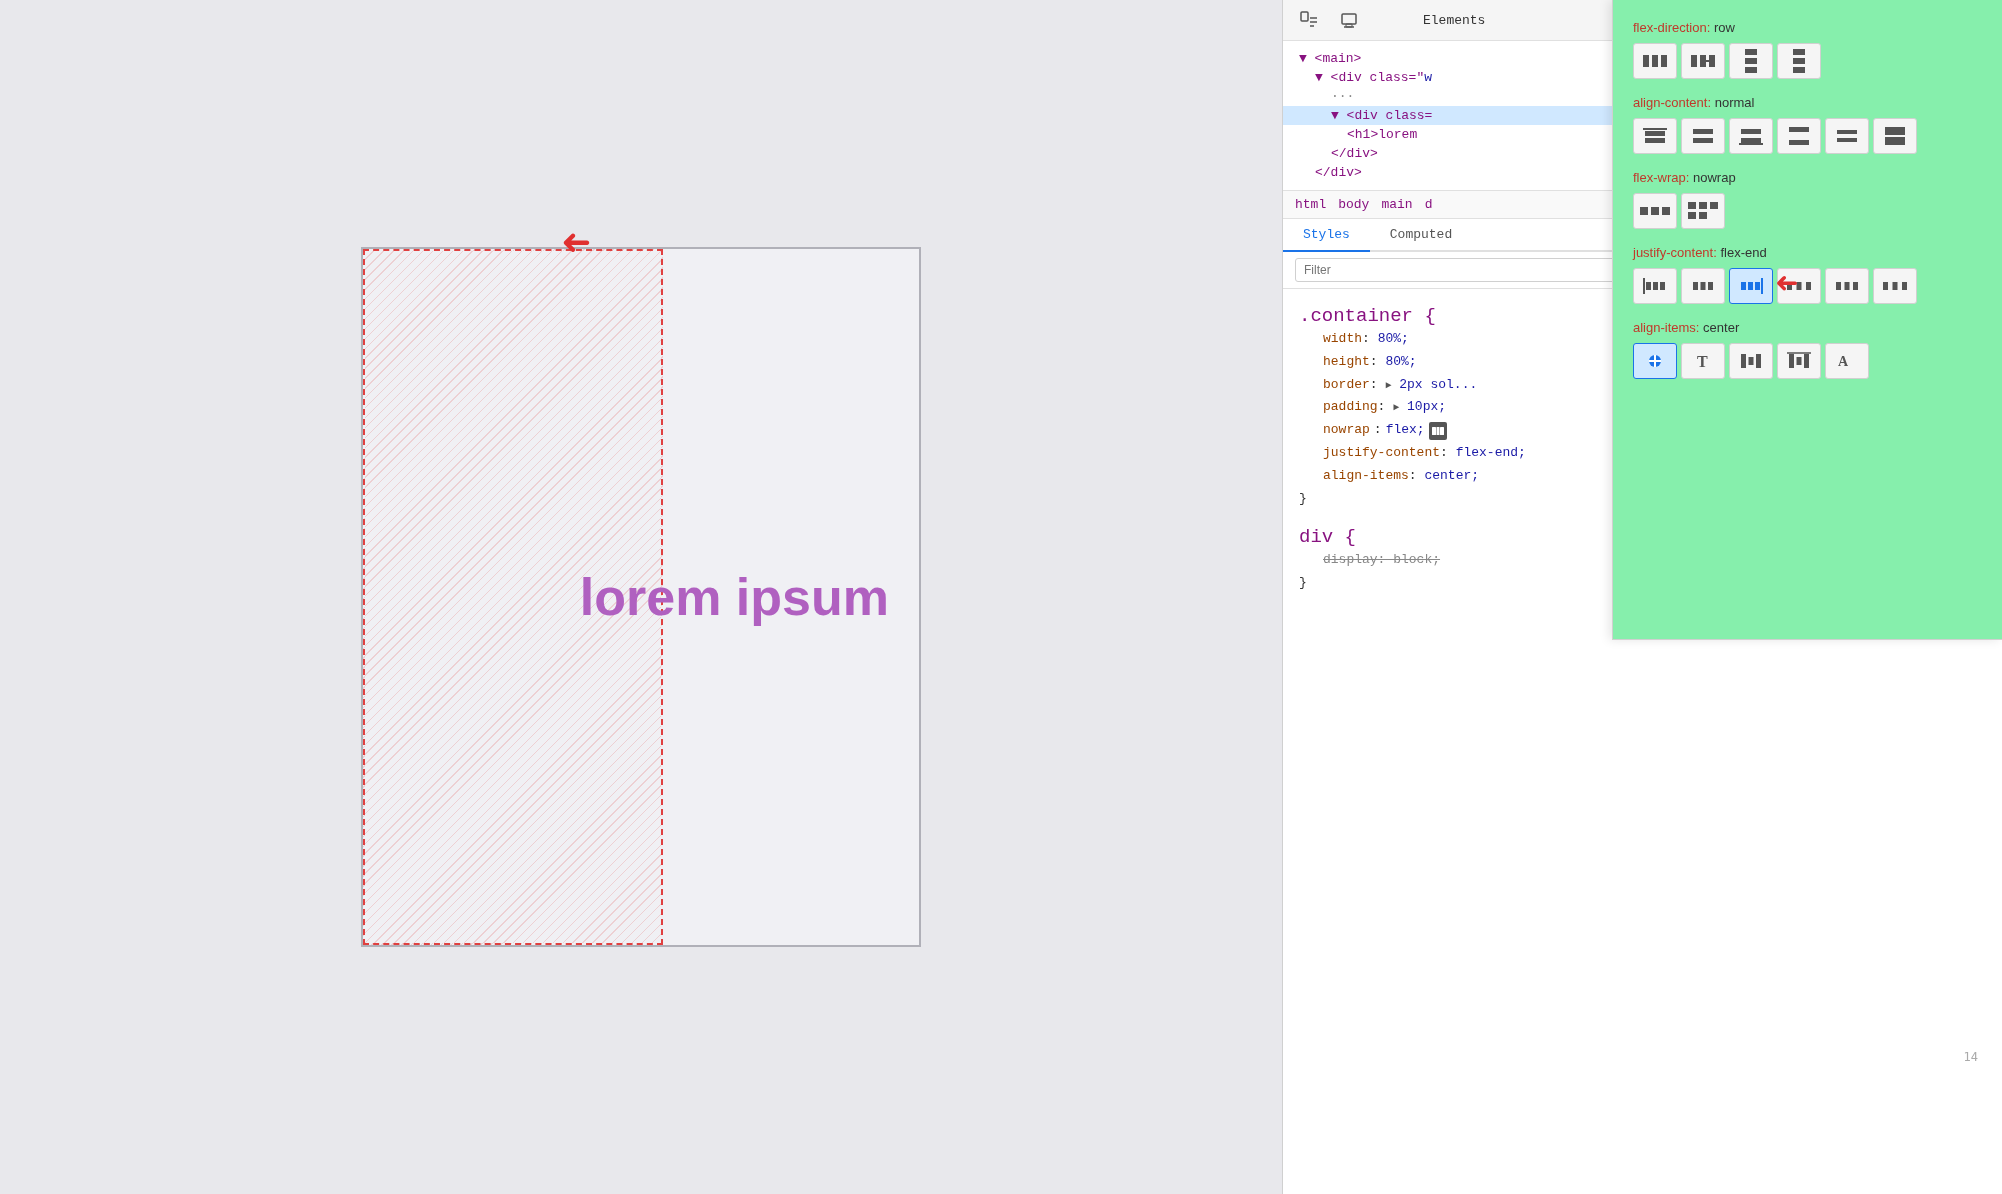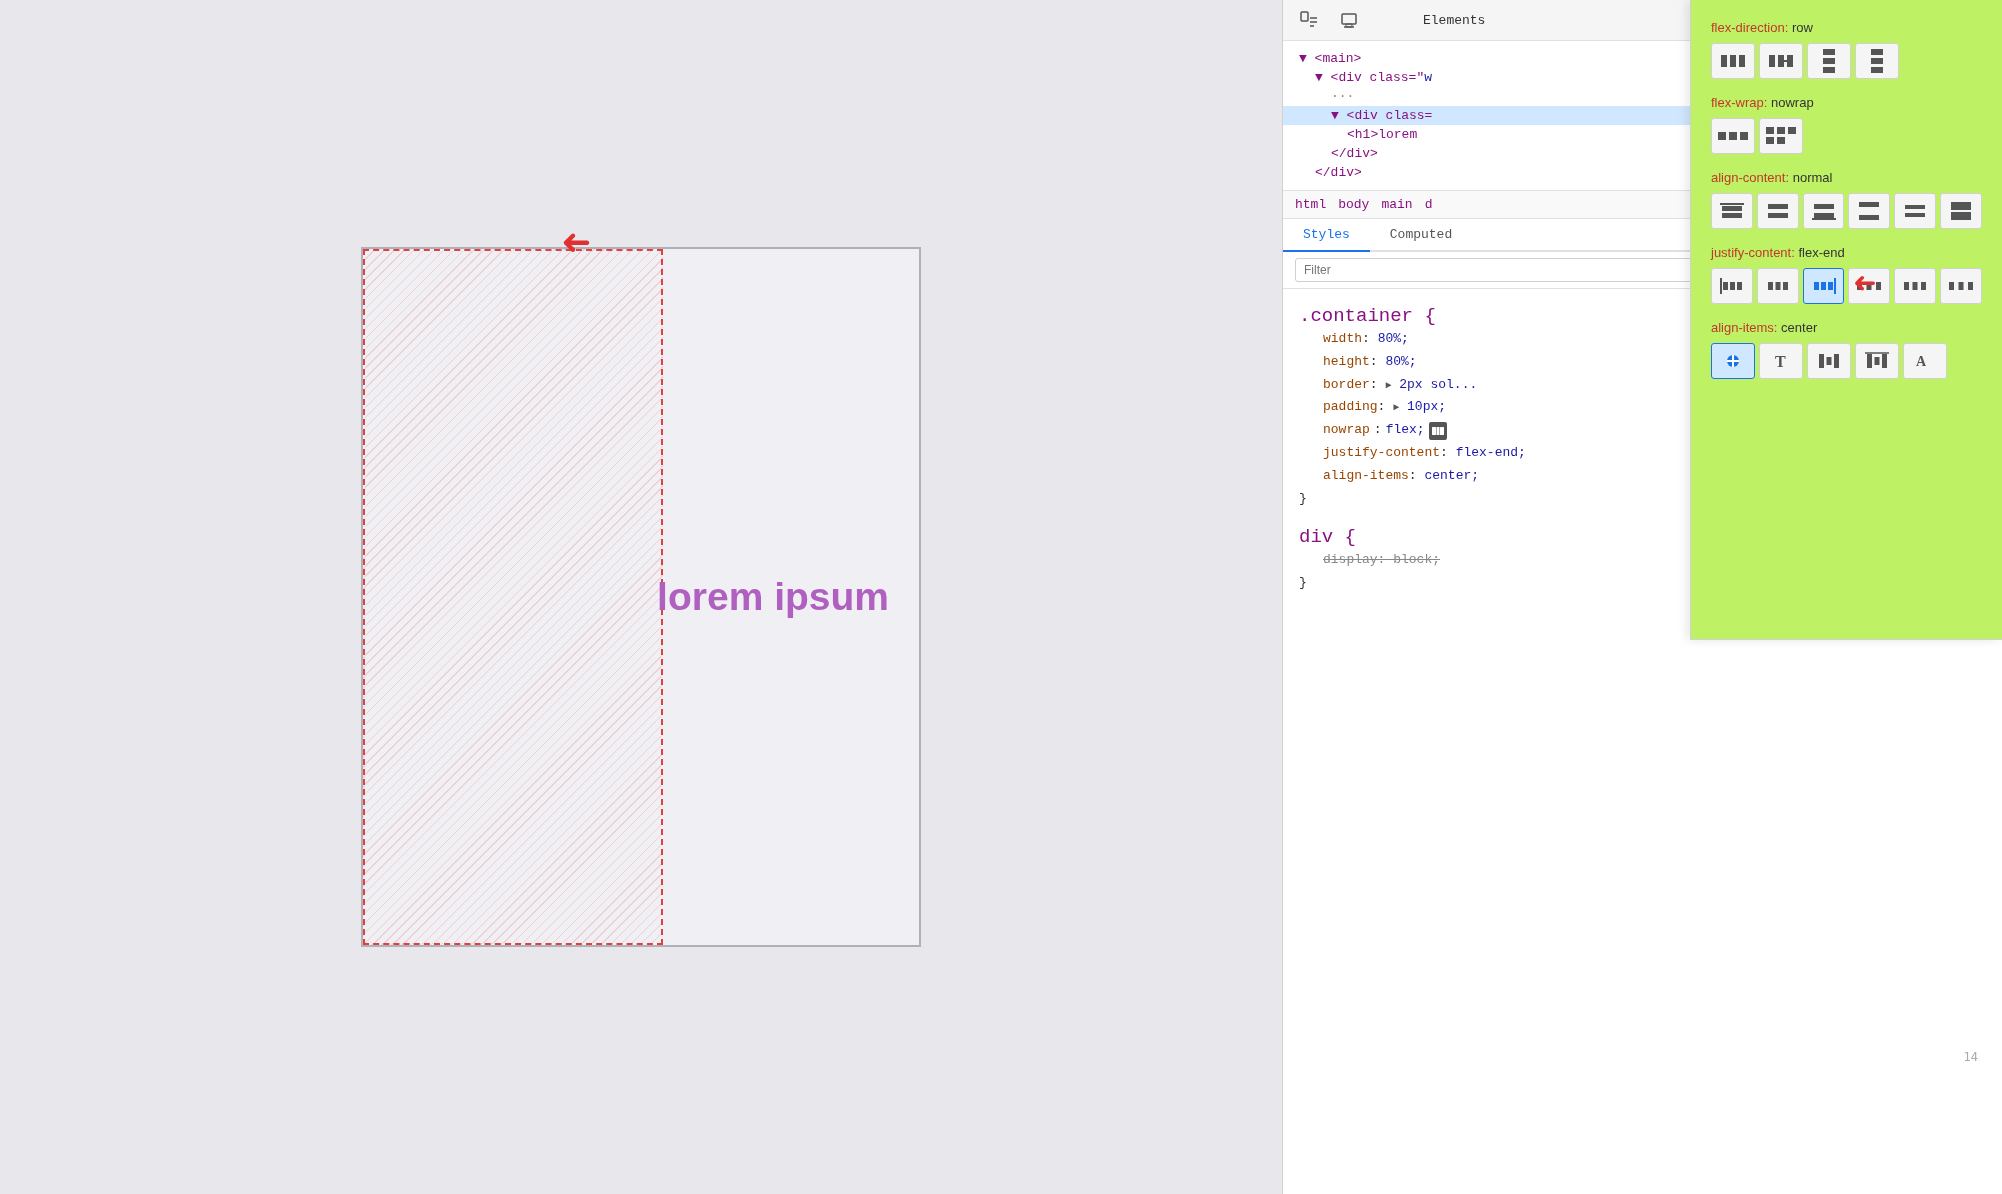--- a/index.html
+++ b/index.html
@@ -45,21 +45,21 @@
         rgba(220, 60, 60, 0.18) 6px,
         rgba(220, 60, 60, 0.18) 7px
       );
     }
 
     .lorem-text {
       position: absolute;
       right: 30px;
       top: 50%;
       transform: translateY(-50%);
-      font-size: 39px;
+      font-size: 52px;
       font-weight: 600;
       color: #b060c0;
       white-space: nowrap;
     }
 
     
     .devtools {
       width: 720px;
       background: #ffffff;
       display: flex;
@@ -411,21 +411,21 @@
       <div class="css-line" style="padding-left:0;">
         <span class="css-brace">}</span>
       </div>
     </div>
 
     <div style="position:absolute;bottom:130px;right:24px;color:#aaa;font-size:12px;font-family:monospace;">14</div>
   </div>
 
 </div>
 
-<div class="flex-panel" style="position:fixed;top:0;right:0;width:312px;height:640px;background:#bef264;border-left:1px solid #d0d0d0;padding:20px;z-index:200;box-shadow:-3px 0 10px rgba(0,0,0,0.1);overflow-y:auto;">
+<div class="flex-panel" style="position:fixed;top:0;right:0;width:390px;height:640px;background:#86efac;border-left:1px solid #d0d0d0;padding:20px;z-index:200;box-shadow:-3px 0 10px rgba(0,0,0,0.1);overflow-y:auto;">
 
   <div class="flex-section">
     <div class="flex-prop-label">
       <span>flex-direction:</span>
       <span style="color:#333;font-weight:normal;">row</span>
     </div>
     <div class="flex-icon-row">
 
       <div class="flex-icon-btn" title="row">
         <svg width="28" height="22" viewBox="0 0 28 22">
@@ -450,20 +450,67 @@
             <rect x="5" y="11" width="12" height="6" fill="#555"></rect>
             <rect x="5" y="20" width="12" height="6" fill="#555"></rect>
           </svg>
       </div>
 
       <div class="flex-icon-btn" title="column-reverse">
         <svg width="22" height="28" viewBox="0 0 22 28">
             <rect x="5" y="2" width="12" height="6" fill="#555"></rect>
             <rect x="5" y="11" width="12" height="6" fill="#555"></rect>
             <rect x="5" y="20" width="12" height="6" fill="#555"></rect>
+          </svg>
+      </div>
+    </div>
+  </div>
+
+  <div class="flex-section">
+    <div class="flex-prop-label">
+      <span>align-content:</span>
+      <span style="color:#333;font-weight:normal;">normal</span>
+    </div>
+    <div class="flex-icon-row">
+      <div class="flex-icon-btn">
+        <svg width="28" height="22" viewBox="0 0 28 22">
+            <line x1="2" y1="4" x2="26" y2="4" stroke="#555" stroke-width="2"></line>
+            <rect x="4" y="6" width="20" height="5" fill="#555"></rect>
+            <rect x="4" y="13" width="20" height="5" fill="#555"></rect>
+          </svg>
+      </div>
+      <div class="flex-icon-btn">
+        <svg width="28" height="22" viewBox="0 0 28 22">
+            <rect x="4" y="4" width="20" height="5" fill="#555"></rect>
+            <rect x="4" y="13" width="20" height="5" fill="#555"></rect>
+          </svg>
+      </div>
+      <div class="flex-icon-btn">
+        <svg width="28" height="22" viewBox="0 0 28 22">
+            <rect x="4" y="4" width="20" height="5" fill="#555"></rect>
+            <rect x="4" y="13" width="20" height="5" fill="#555"></rect>
+            <line x1="2" y1="19" x2="26" y2="19" stroke="#555" stroke-width="2"></line>
+          </svg>
+      </div>
+      <div class="flex-icon-btn">
+        <svg width="28" height="22" viewBox="0 0 28 22">
+            <rect x="4" y="2" width="20" height="5" fill="#555"></rect>
+            <rect x="4" y="15" width="20" height="5" fill="#555"></rect>
+          </svg>
+      </div>
+      <div class="flex-icon-btn">
+        <svg width="28" height="22" viewBox="0 0 28 22">
+            <rect x="4" y="5" width="20" height="4" fill="#555"></rect>
+            <rect x="4" y="13" width="20" height="4" fill="#555"></rect>
+          </svg>
+      </div>
+      <div class="flex-icon-btn">
+        <svg width="28" height="22" viewBox="0 0 28 22">
+            <rect x="4" y="2" width="20" height="8" fill="#555"></rect>
+            <rect x="4" y="12" width="20" height="8" fill="#555"></rect>
           </svg>
       </div>
     </div>
   </div>
 
   <div class="flex-section">
     <div class="flex-prop-label">
       <span>flex-wrap:</span>
       <span style="color:#333;font-weight:normal;">nowrap</span>
     </div>
@@ -480,67 +527,20 @@
             <rect x="2" y="2" width="8" height="7" fill="#555"></rect>
             <rect x="13" y="2" width="8" height="7" fill="#555"></rect>
             <rect x="24" y="2" width="8" height="7" fill="#555"></rect>
             <rect x="2" y="12" width="8" height="7" fill="#555"></rect>
             <rect x="13" y="12" width="8" height="7" fill="#555"></rect>
           </svg>
       </div>
     </div>
   </div>
 
-  <div class="flex-section">
-    <div class="flex-prop-label">
-      <span>align-content:</span>
-      <span style="color:#333;font-weight:normal;">normal</span>
-    </div>
-    <div class="flex-icon-row">
-      <div class="flex-icon-btn">
-        <svg width="28" height="22" viewBox="0 0 28 22">
-            <line x1="2" y1="4" x2="26" y2="4" stroke="#555" stroke-width="2"></line>
-            <rect x="4" y="6" width="20" height="5" fill="#555"></rect>
-            <rect x="4" y="13" width="20" height="5" fill="#555"></rect>
-          </svg>
-      </div>
-      <div class="flex-icon-btn">
-        <svg width="28" height="22" viewBox="0 0 28 22">
-            <rect x="4" y="4" width="20" height="5" fill="#555"></rect>
-            <rect x="4" y="13" width="20" height="5" fill="#555"></rect>
-          </svg>
-      </div>
-      <div class="flex-icon-btn">
-        <svg width="28" height="22" viewBox="0 0 28 22">
-            <rect x="4" y="4" width="20" height="5" fill="#555"></rect>
-            <rect x="4" y="13" width="20" height="5" fill="#555"></rect>
-            <line x1="2" y1="19" x2="26" y2="19" stroke="#555" stroke-width="2"></line>
-          </svg>
-      </div>
-      <div class="flex-icon-btn">
-        <svg width="28" height="22" viewBox="0 0 28 22">
-            <rect x="4" y="2" width="20" height="5" fill="#555"></rect>
-            <rect x="4" y="15" width="20" height="5" fill="#555"></rect>
-          </svg>
-      </div>
-      <div class="flex-icon-btn">
-        <svg width="28" height="22" viewBox="0 0 28 22">
-            <rect x="4" y="5" width="20" height="4" fill="#555"></rect>
-            <rect x="4" y="13" width="20" height="4" fill="#555"></rect>
-          </svg>
-      </div>
-      <div class="flex-icon-btn">
-        <svg width="28" height="22" viewBox="0 0 28 22">
-            <rect x="4" y="2" width="20" height="8" fill="#555"></rect>
-            <rect x="4" y="12" width="20" height="8" fill="#555"></rect>
-          </svg>
-      </div>
-    </div>
-  </div>
-
   <div class="flex-section" style="position:relative;">
     <div class="flex-prop-label">
       <span>justify-content:</span>
       <span style="color:#333;font-weight:normal;">flex-end</span>
     </div>
     <div class="flex-icon-row" style="position:relative;">
       <div class="flex-icon-btn">
         <svg width="28" height="22" viewBox="0 0 28 22">
             <line x1="3" y1="3" x2="3" y2="19" stroke="#555" stroke-width="2"></line>
             <rect x="5" y="7" width="5" height="8" fill="#555"></rect>

